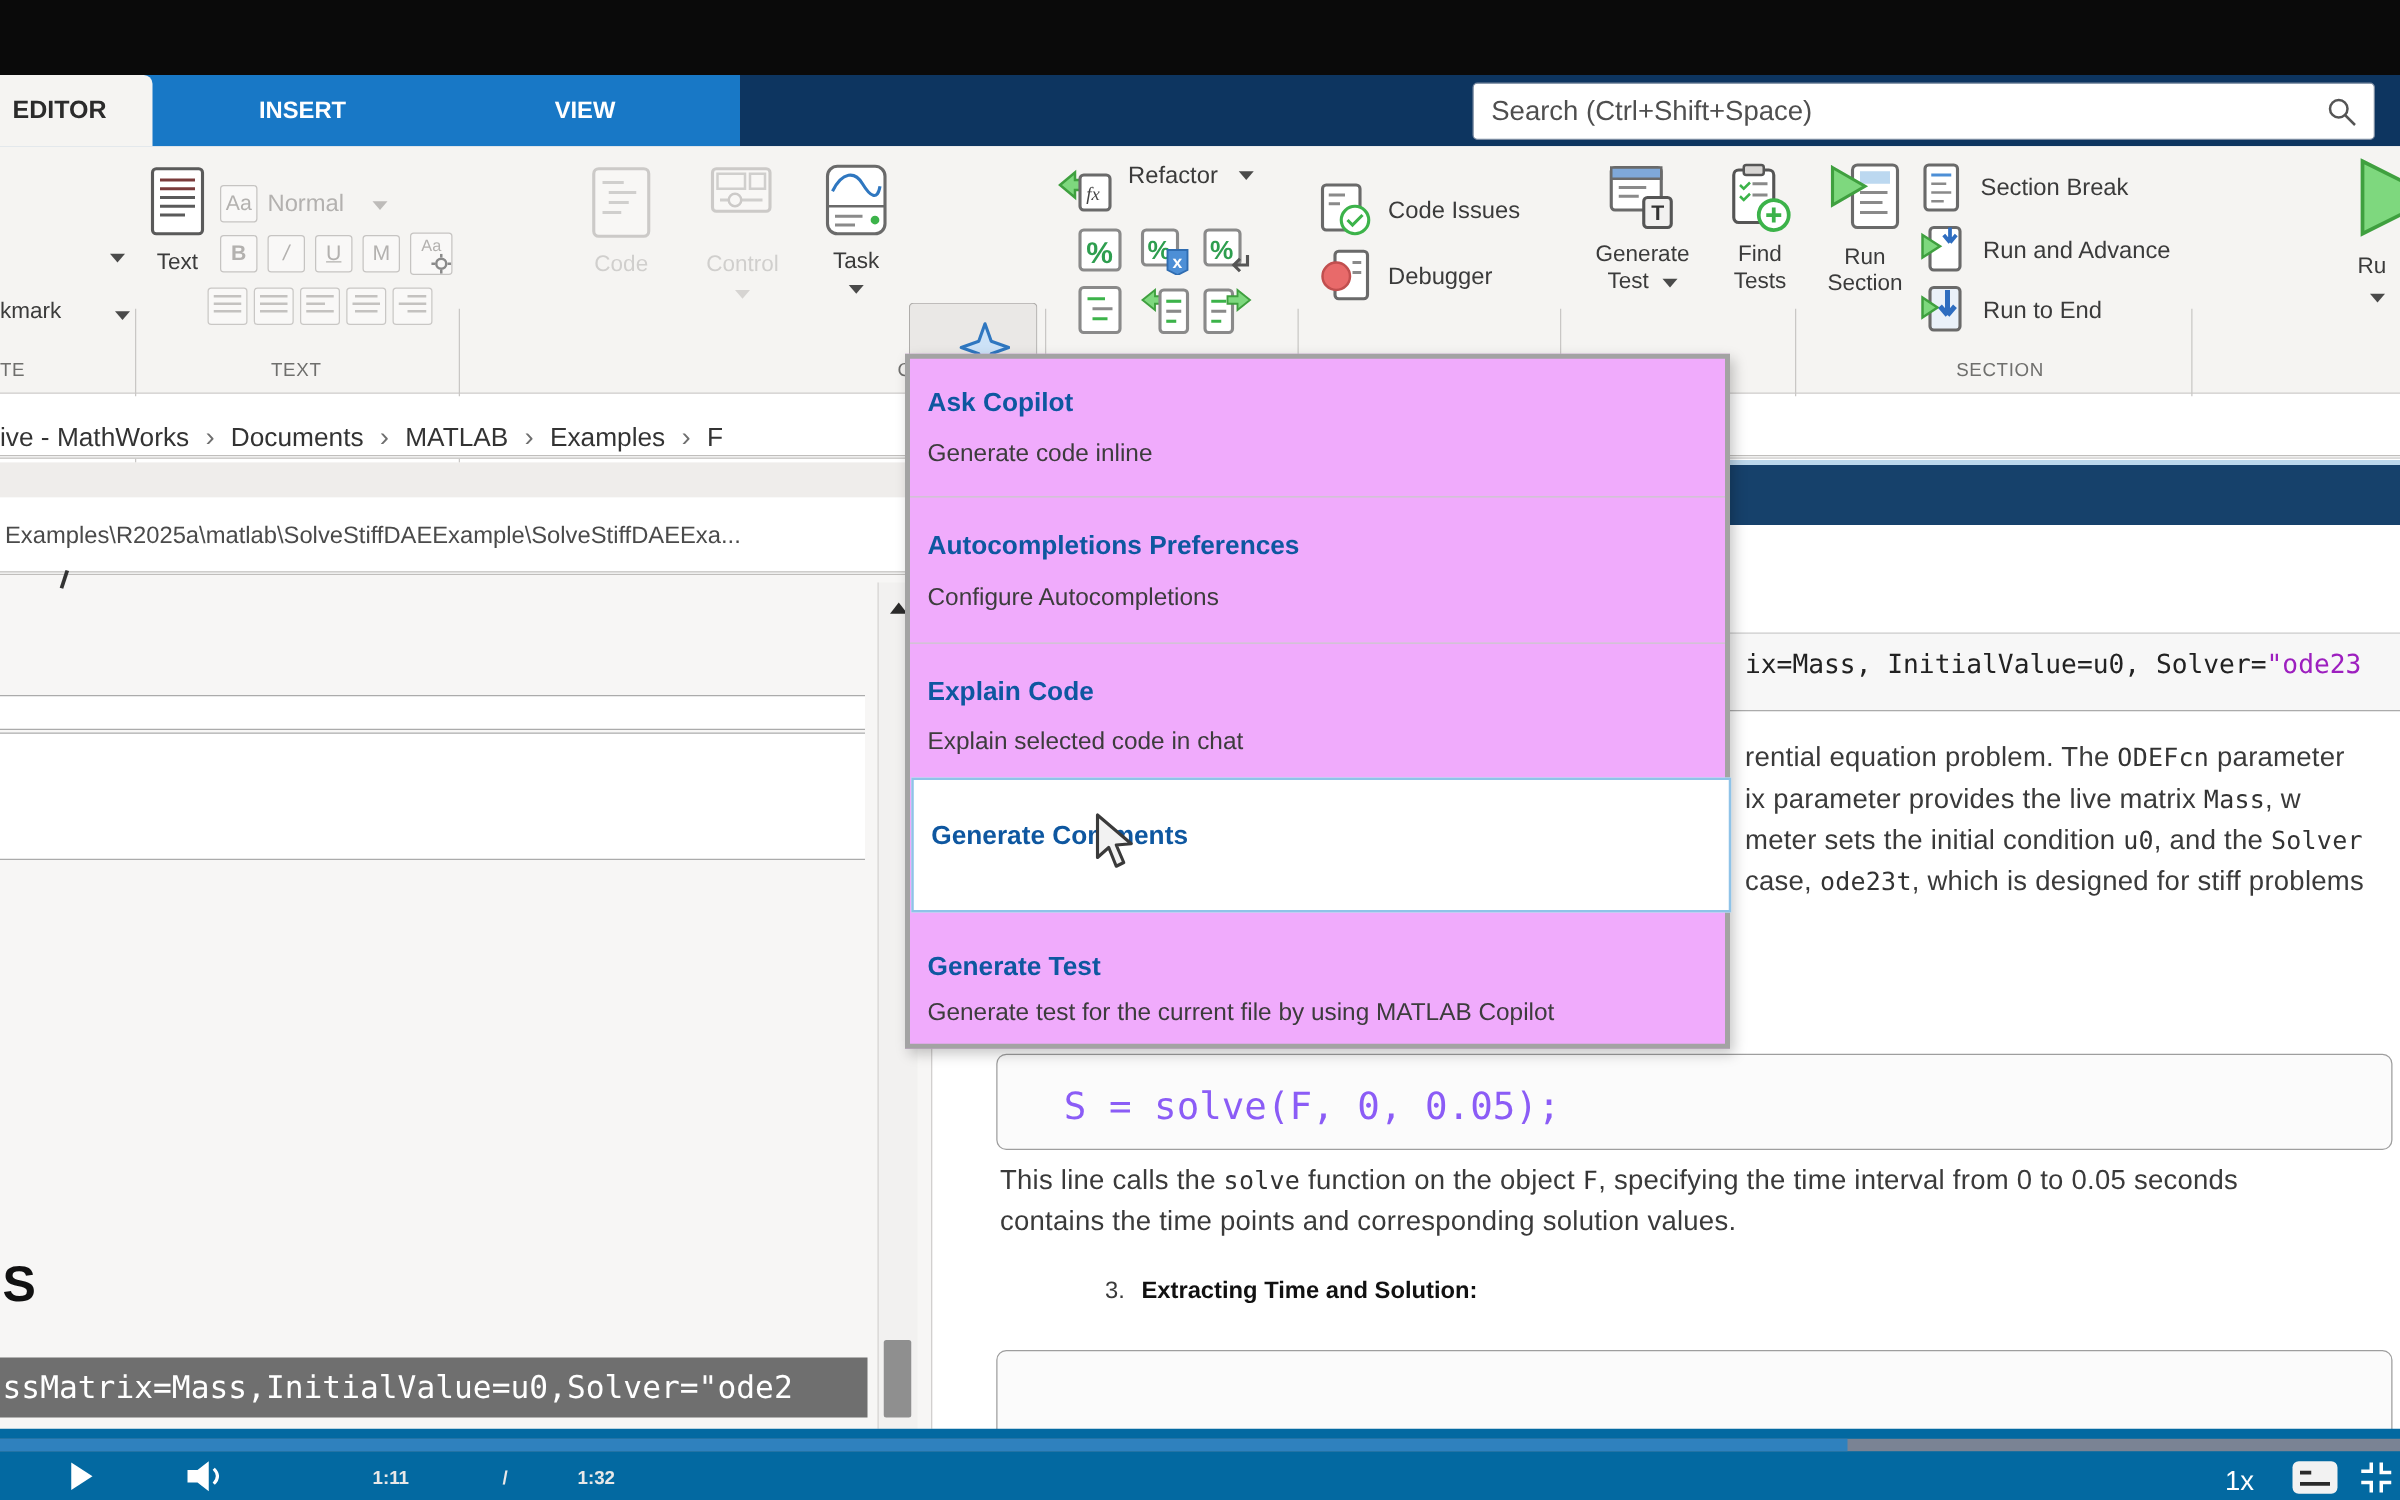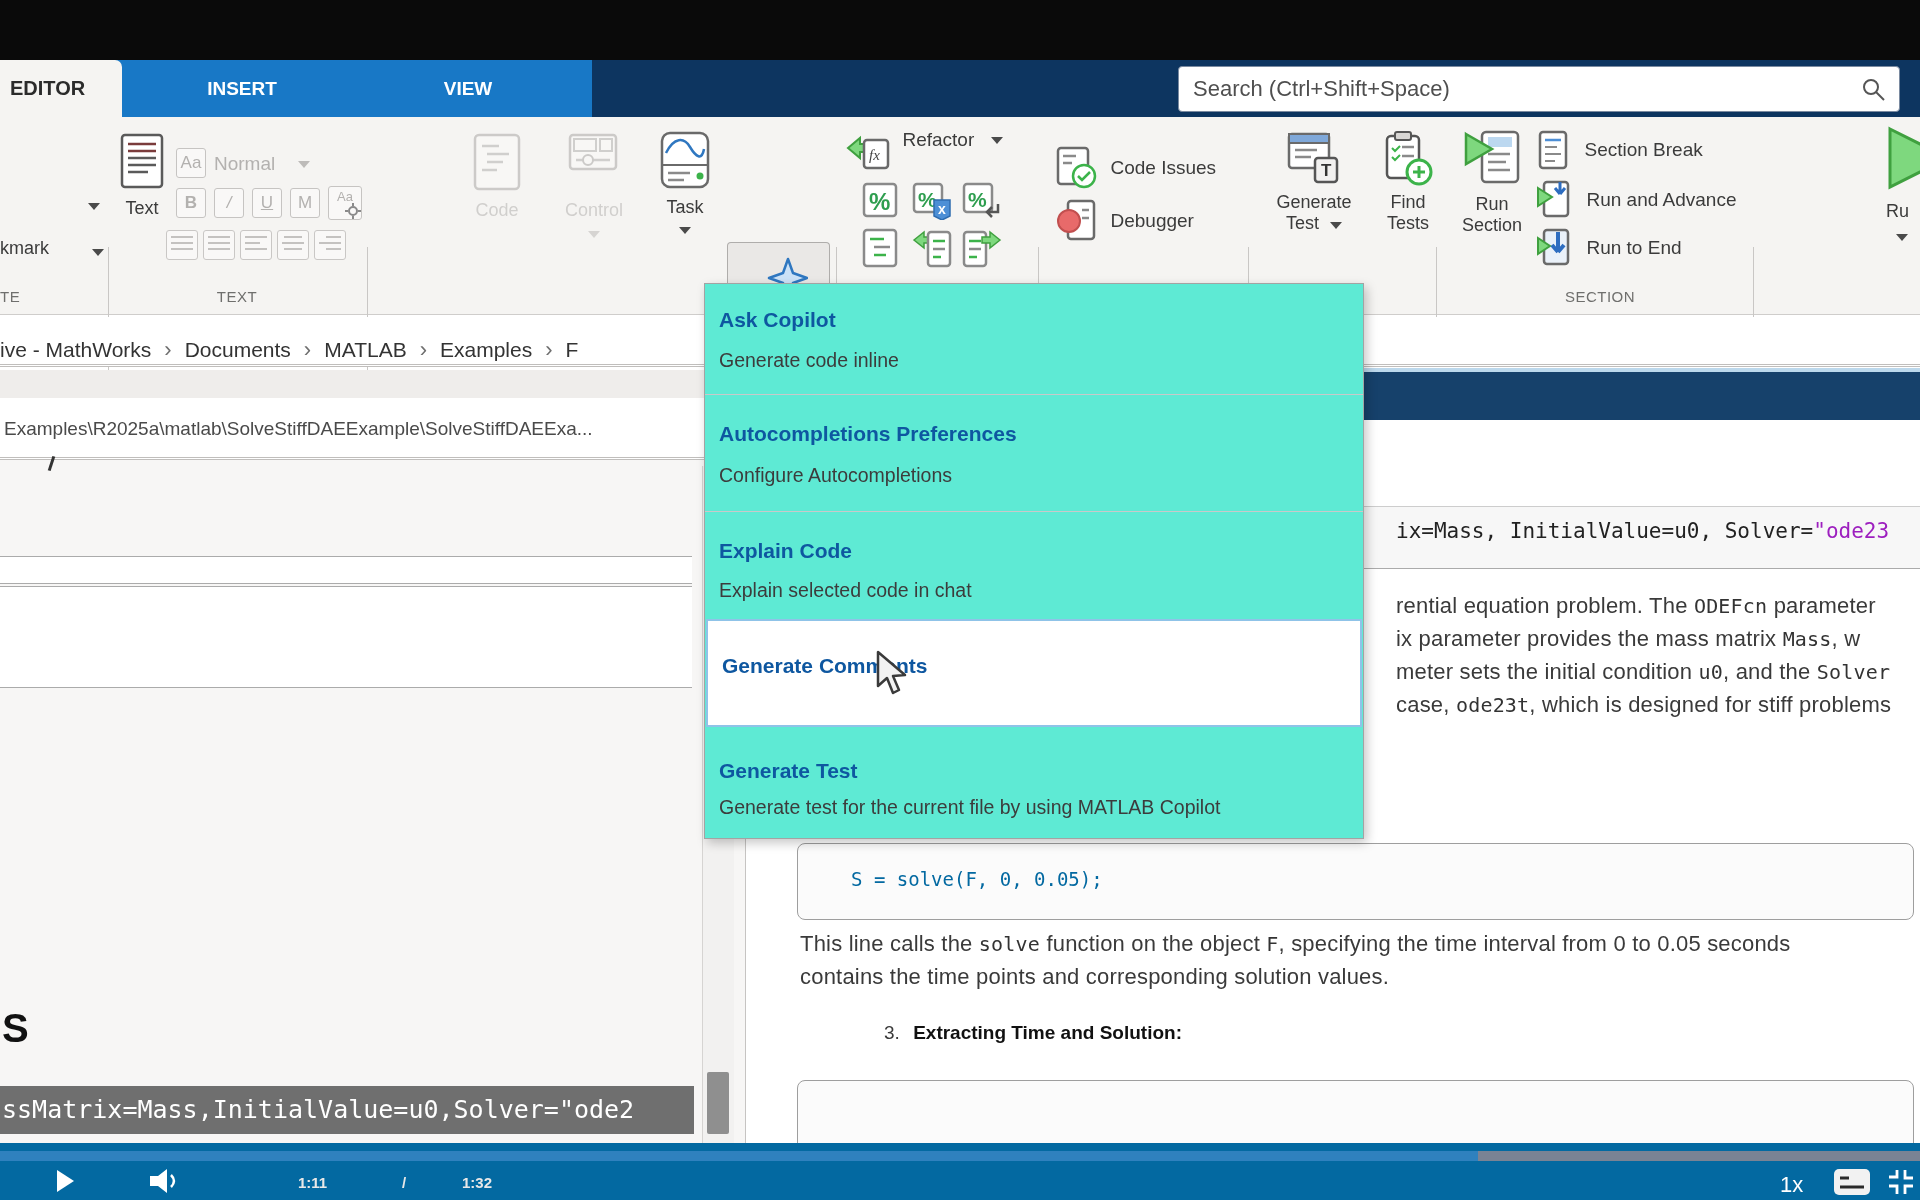--- a/index.html
+++ b/index.html
@@ -54,21 +54,21 @@
   #right-pane{left:746px;top:367px;width:1174px;height:776px;background:#fff;}
   #navy-strip-top{left:0;top:1px;width:1174px;height:4px;background:#BCD8EC;}
   #navy-band{left:0;top:5px;width:1174px;height:48px;background:#16416B;}
   #code-strip{left:0;top:139px;width:1174px;height:63px;background:#F7F7F7;border-top:1px solid #CDCDCD;border-bottom:1px solid #ABABAB;box-sizing:border-box;}
   .rp-code{font-family:"DejaVu Sans Mono",monospace;font-size:21px;color:#222;}
   .rp-text{font-size:22px;color:#3a3a3a;letter-spacing:.2px;}
   .rp-text .mono{font-size:20px;color:#333;}
   .codebox{left:51px;width:1117px;background:#FBFBFB;border:1px solid #9E9E9E;border-radius:8px;box-sizing:border-box;}
 
   
-  #copilot-menu{left:704px;top:283px;width:660px;height:556px;background:#5eead4;border:1px solid #a3a3a3;
+  #copilot-menu{left:724px;top:283px;width:660px;height:556px;background:#f0abfc;border:4px solid #a3a3a3;
                 box-shadow:3px 4px 10px rgba(0,0,0,.22);box-sizing:border-box;z-index:10;}
   .menu-title{left:14px;font-size:21px;font-weight:bold;color:#0E57A0;}
   .menu-desc{left:14px;font-size:19.5px;color:#3C3C3C;}
   .menu-sep{left:0;width:100%;height:1px;background:#C9C9C9;}
   #menu-highlight{left:1px;top:335px;width:656px;height:108px;background:#fff;border:2px solid #8FC3E8;box-sizing:border-box;}
 
   
   #player{left:0;top:1143px;width:1920px;height:57px;background:#0369a1;z-index:20;}
   #progress-track{left:0;top:8px;width:1920px;height:10px;background:#7A8394;}
   #progress-played{left:0;top:0;height:10px;background:#2F81BE;}
@@ -374,26 +374,26 @@
   </div>
   <div class="abs" id="pane-divider"></div>
 
   <div class="abs" id="right-pane">
     <div class="abs" id="navy-strip-top"></div>
     <div class="abs" id="navy-band"></div>
     <div class="abs" id="code-strip"></div>
     <div class="abs nowrap rp-code" style="left:650px;top:152px;"><span class="mono">ix=Mass, InitialValue=u0, Solver=</span><span class="mono str">"ode23</span></div>
 
     <div class="abs nowrap rp-text" style="left:650px;top:226px;"><span>rential equation problem. The </span><span class="mono">ODEFcn</span><span> parameter</span></div>
-    <div class="abs nowrap rp-text" style="left:650px;top:259px;"><span>ix parameter provides the mass matrix </span><span class="mono">Mass</span><span>, w</span></div>
+    <div class="abs nowrap rp-text" style="left:650px;top:259px;"><span>ix parameter provides the live matrix </span><span class="mono">Mass</span><span>, w</span></div>
     <div class="abs nowrap rp-text" style="left:650px;top:292px;"><span>meter sets the initial condition </span><span class="mono">u0</span><span>, and the </span><span class="mono">Solver</span></div>
     <div class="abs nowrap rp-text" style="left:650px;top:325px;"><span>case, </span><span class="mono">ode23t</span><span>, which is designed for stiff problems</span></div>
 
     <div class="abs codebox" style="top:476px;height:77px;">
-      <div class="nowrap" style="margin:24px 0 0 53px;font-family:'DejaVu Sans Mono',monospace;font-size:19px;color:#0369a1;">S = solve(F, 0, 0.05);</div>
+      <div class="nowrap" style="margin:24px 0 0 53px;font-family:'DejaVu Sans Mono',monospace;font-size:30px;color:#8b5cf6;">S = solve(F, 0, 0.05);</div>
     </div>
 
     <div class="abs nowrap rp-text" style="left:54px;top:564px;"><span>This line calls the </span><span class="mono">solve</span><span> function on the object </span><span class="mono">F</span><span>, specifying the time interval from 0 to 0.05 seconds</span></div>
     <div class="abs nowrap rp-text" style="left:54px;top:597px;">contains the time points and corresponding solution values.</div>
 
     <div class="abs nowrap" style="left:138px;top:655px;font-size:19px;color:#3a3a3a;">
       <span>3.</span>
       <span style="font-weight:bold;color:#111;margin-left:8px;">Extracting Time and Solution:</span>
     </div>
 

